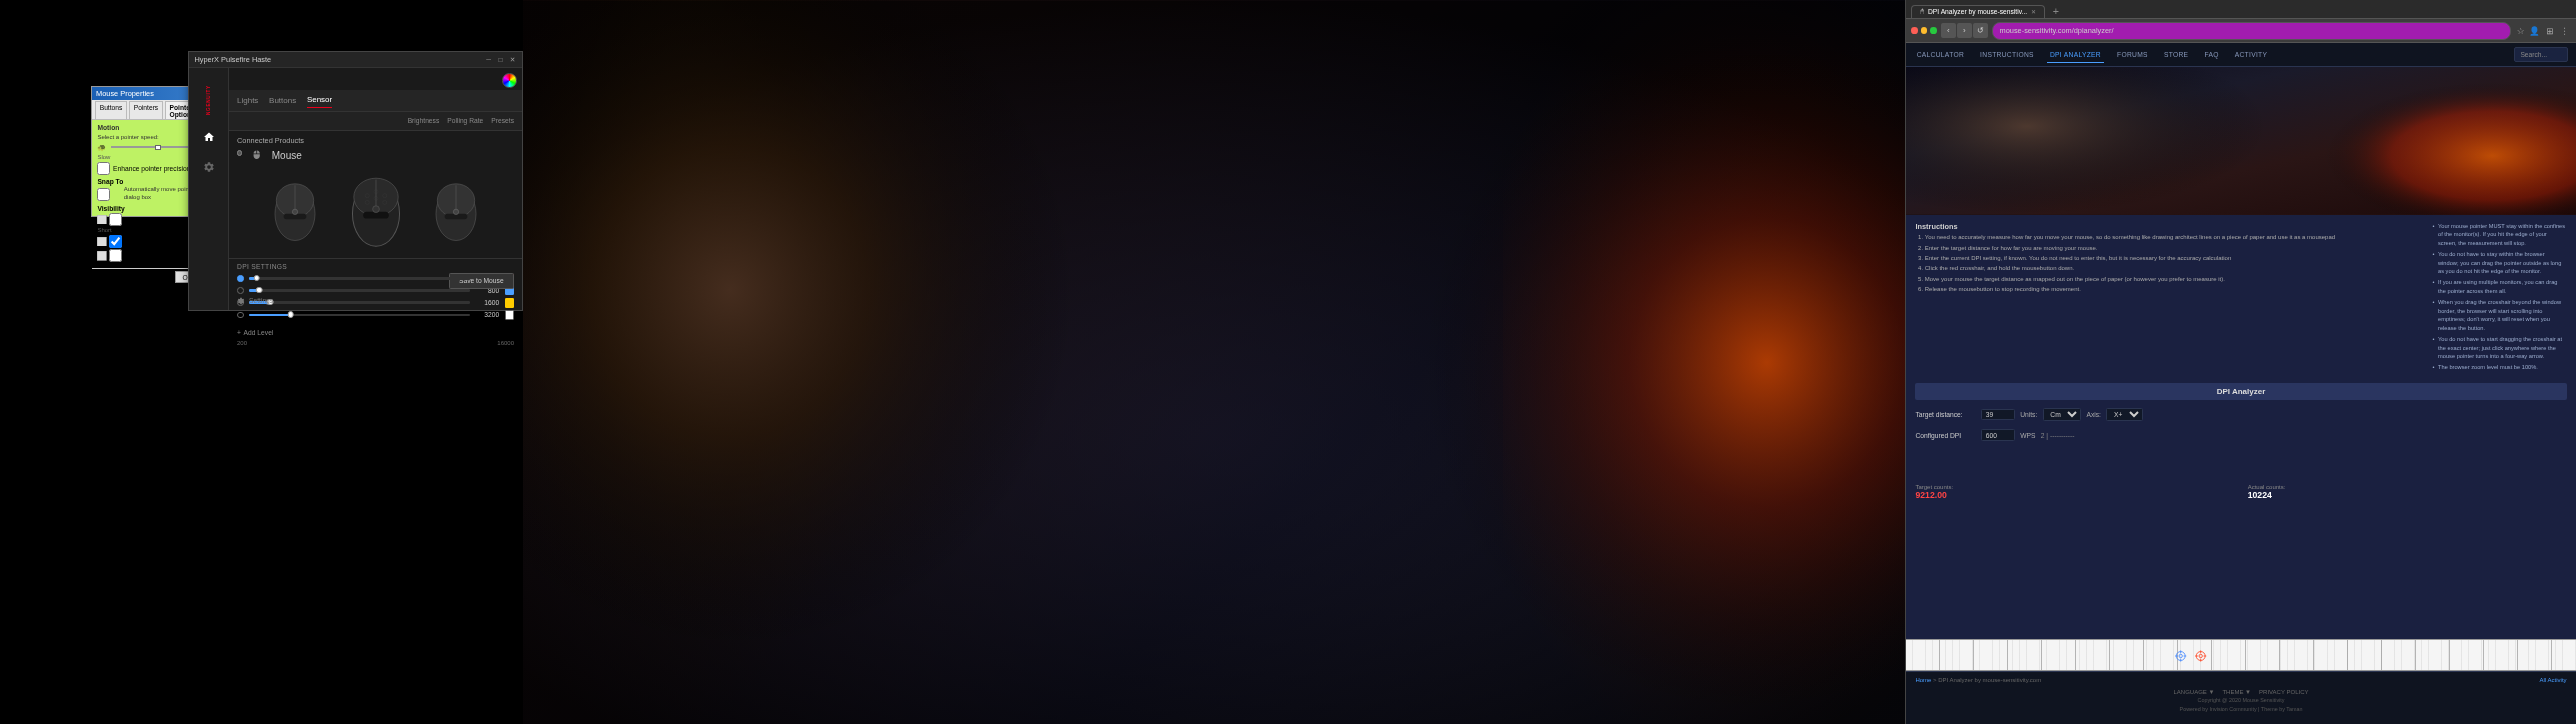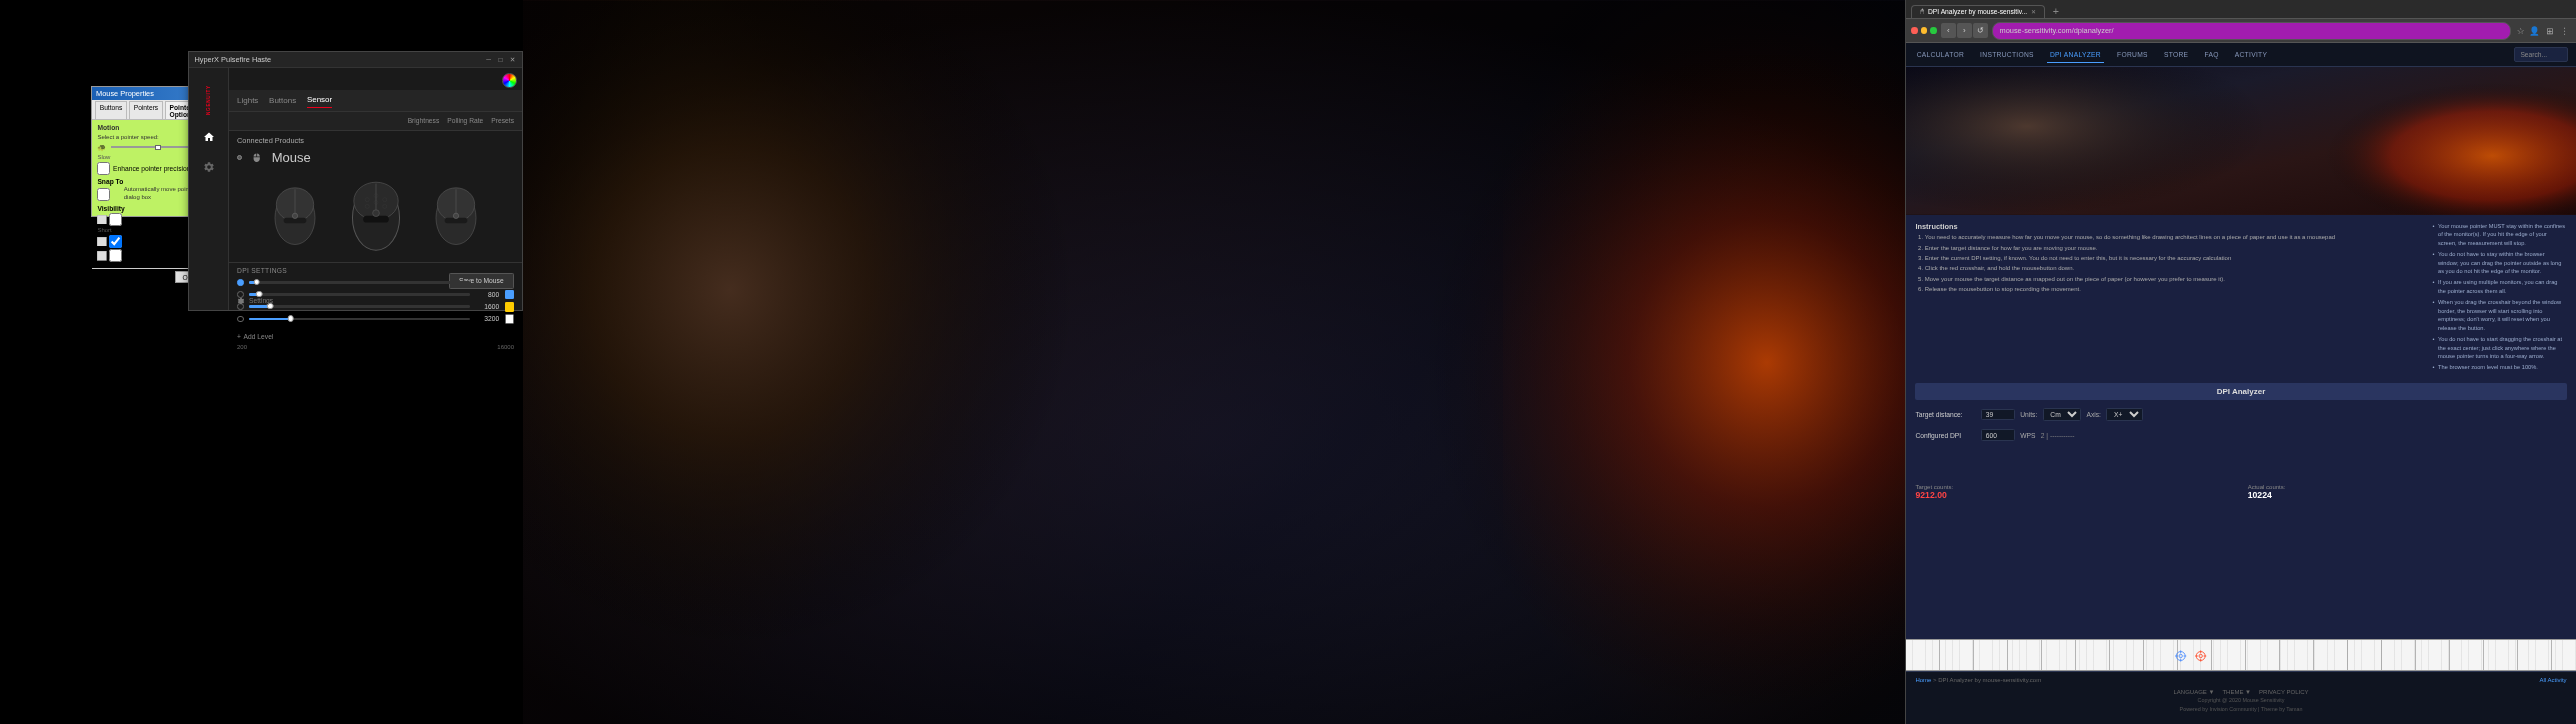--- a/index.html
+++ b/index.html
@@ -262,24 +262,23 @@
       justify-content: flex-end;
     }
     .connected-products-header {
       padding: 5.4px 8px 2.7px;
       font-size: 7.4px;
       color: #aaa;
       font-weight: 500;
     }
     .mouse-list-item {
       display: flex;
-      align-items: center;
       gap: 10px;
       padding: 2.7px 8px;
-      font-size: 13px;
+      font-size: 10px;
       color: #ccc;
     }
     .mouse-icon-dot {
       width: 5.4px;
       height: 5.4px;
       border-radius: 50%;
       background: #555;
       border: 0.7px solid #888;
     }
     .mouse-image-area {

